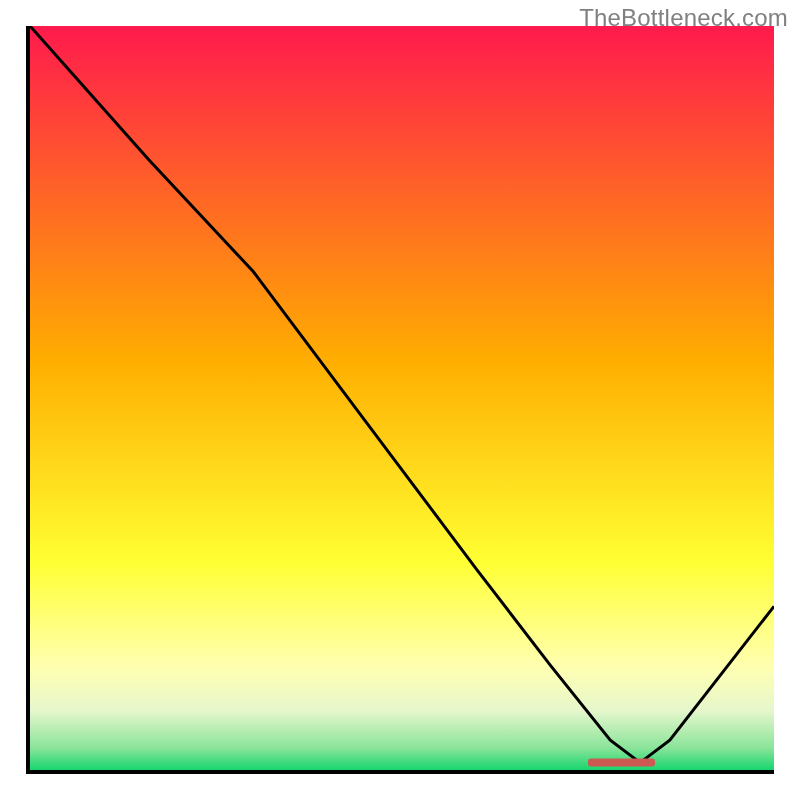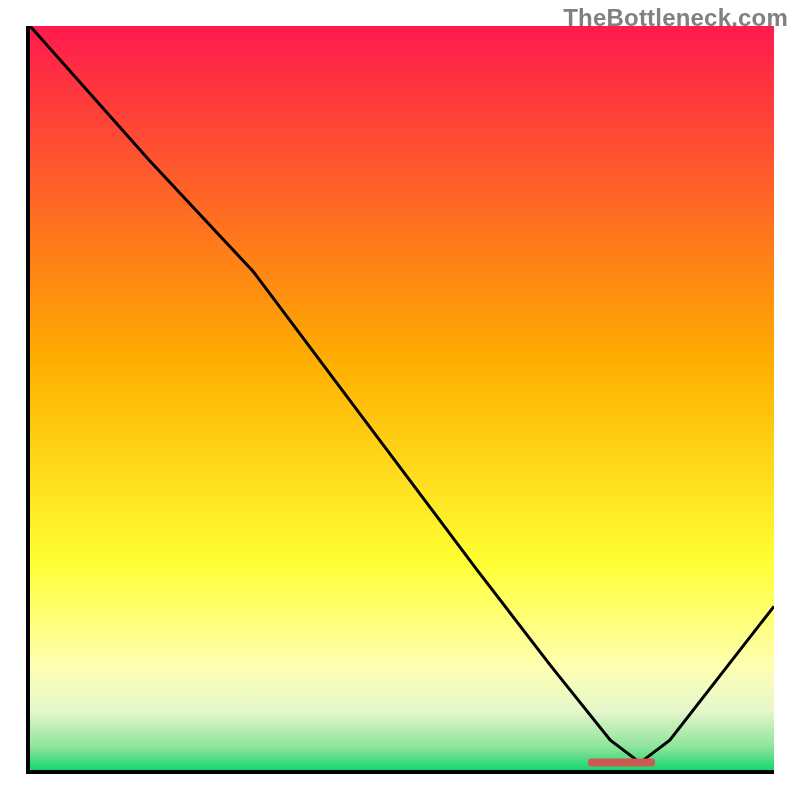--- a/index.html
+++ b/index.html
@@ -14,21 +14,21 @@
     position: relative;
     width: 800px;
     height: 800px;
   }
   .watermark {
     position: absolute;
     top: 4px;
     right: 12px;
     color: #808080;
     font-size: 24px;
-    font-weight: 700;
+    font-weight: 400;
     letter-spacing: 0.2px;
   }
   .axis {
     position: absolute;
     background: #000;
   }
   .axis-y {
     left: 26px;
     top: 26px;
     width: 4px;

